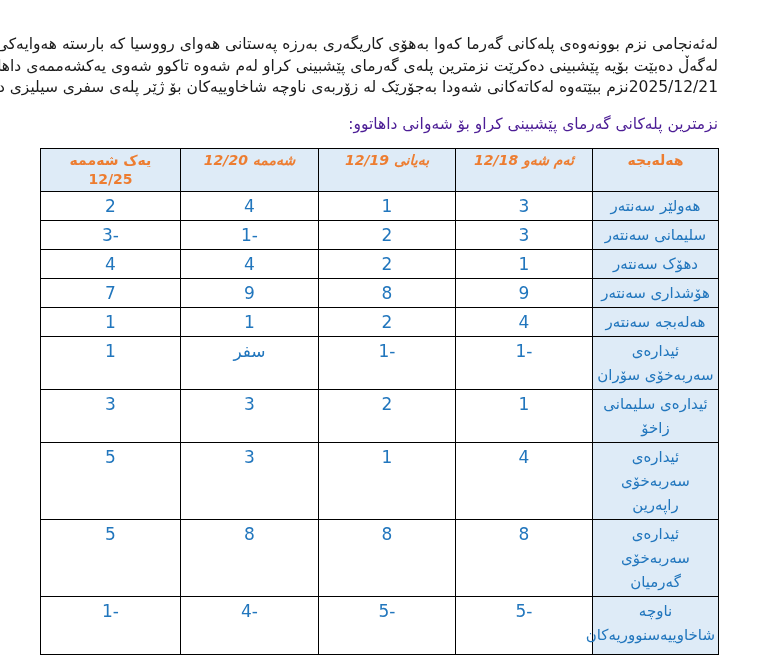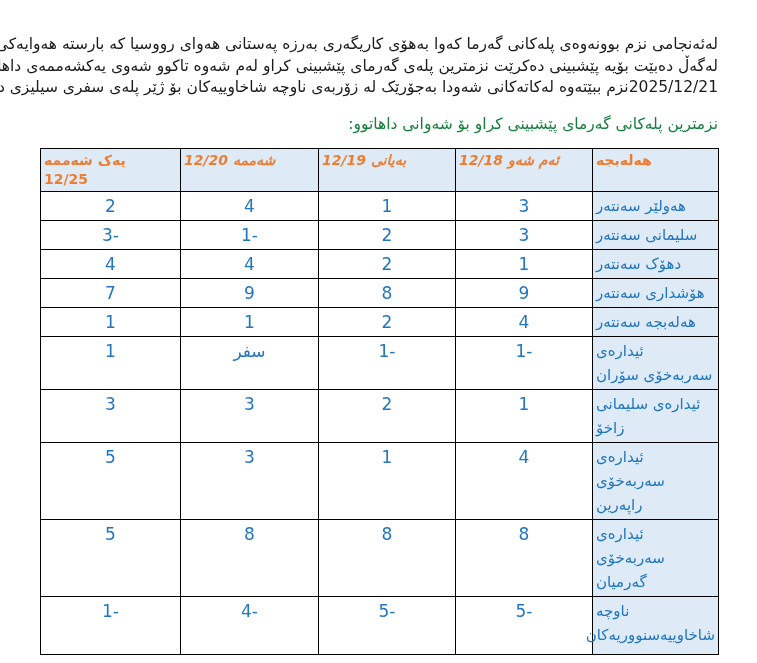--- a/index.html
+++ b/index.html
@@ -3,34 +3,34 @@
 <meta charset="utf-8">
 <style>
   html,body{margin:0;padding:0;}
   body{
     width:757px;height:663px;background:#ffffff;overflow:hidden;
     font-family:"DejaVu Sans",sans-serif;
   }
   .content{box-sizing:border-box;width:757px;padding:34px 39px 0 40px;}
   .intro{direction:rtl;text-align:right;color:#1b1b1b;font-size:15.5px;line-height:21.5px;}
   .intro .line{white-space:nowrap;}
-  .caption{direction:rtl;text-align:right;color:#15803d;font-size:15.5px;margin-top:16px;}
+  .caption{direction:rtl;text-align:right;color:#4c1d95;font-size:15.5px;margin-top:16px;}
   table.forecast{
     margin-top:15px;width:678px;table-layout:fixed;border-collapse:collapse;
   }
   table.forecast th,table.forecast td{
     border:1px solid #000000;vertical-align:top;padding:2px 3px;box-sizing:border-box;
   }
   th{
     background:#DEEBF7;color:#ED7D31;font-weight:bold;font-size:14px;
-    text-align:left;line-height:19px;
+    text-align:center;line-height:19px;
   }
   .hdr{height:42px;}
   td.region{
-    background:#DEEBF7;color:#2176BD;font-size:15px;text-align:left;line-height:24px;
+    background:#DEEBF7;color:#2176BD;font-size:15px;text-align:center;line-height:24px;
   }
   td.val{
     color:#2176BD;font-size:17px;text-align:center;direction:rtl;line-height:24px;
   }
   tr.h1{height:26px;}
   tr.h2{height:52px;}
   tr.h3{height:58px;}
   .ltr{direction:ltr;unicode-bidi:isolate;font-style:italic;}
   col.c-region{width:126px;}
   col.c-night{width:137px;}

